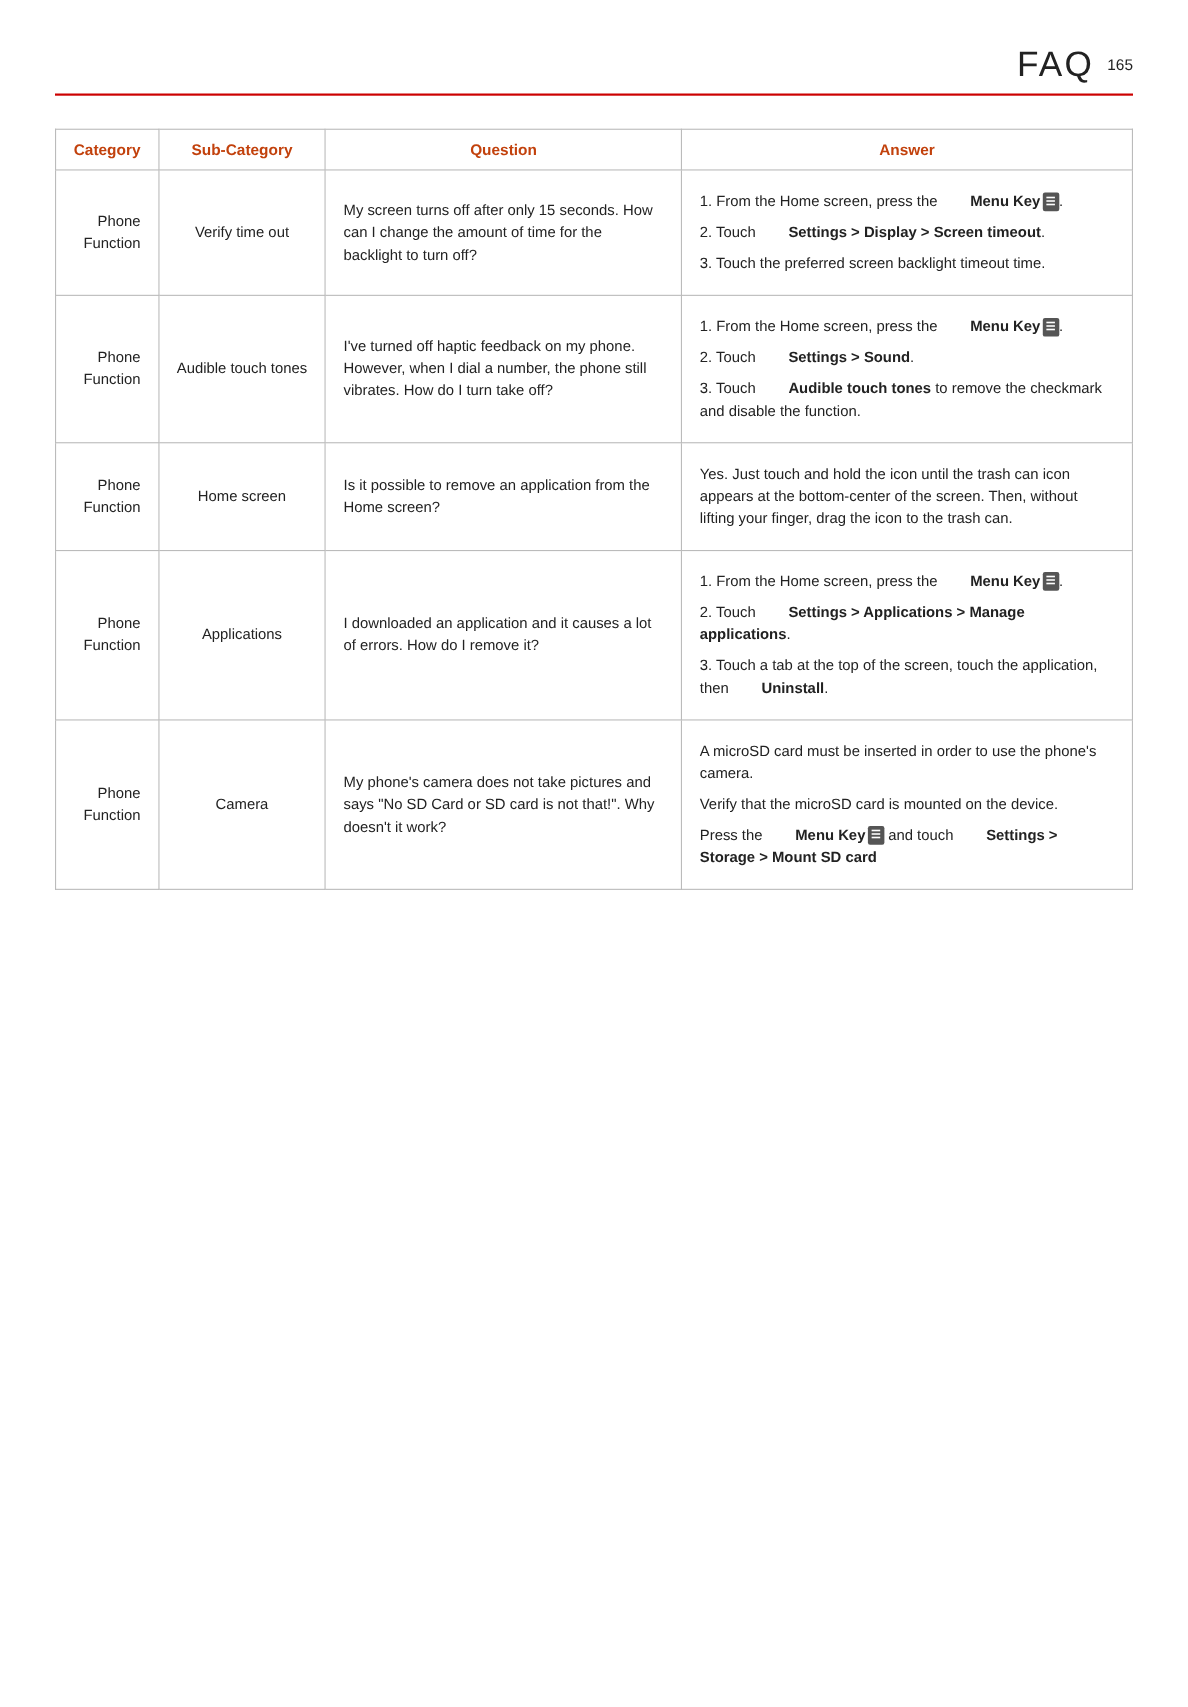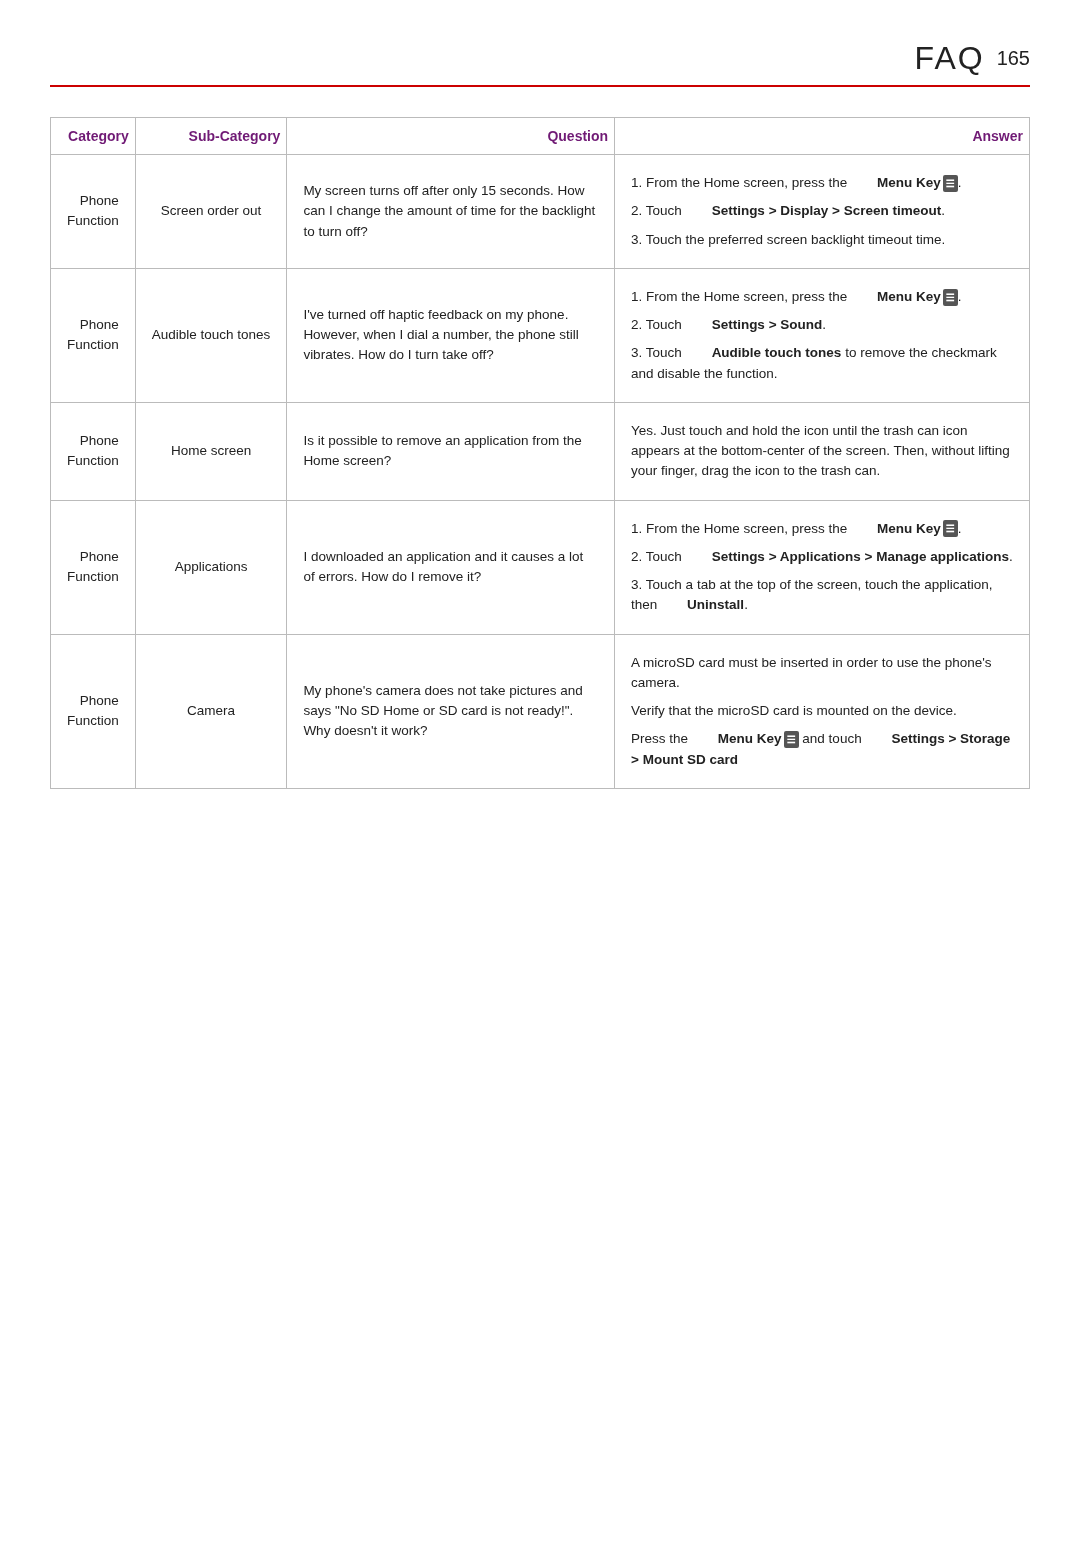--- a/index.html
+++ b/index.html
@@ -20,38 +20,38 @@
       padding-bottom: 8px;
       margin-bottom: 30px;
     }
     .header-title {
       font-size: 32px;
       font-weight: 300;
       letter-spacing: 2px;
       color: #222;
     }
     .header-page {
-      font-size: 20px;
+      font-size: 14px;
       color: #222;
       margin-left: 12px;
       font-weight: 400;
     }
     table {
       width: 100%;
       border-collapse: collapse;
       border: 1px solid #bbb;
     }
     th {
       border: 1px solid #bbb;
-      padding: 10px 6px;
+      padding: 10px 16px;
       font-weight: 600;
       font-size: 14px;
       background: #fff;
-      text-align: right;
-      color: #701a75;
+      text-align: center;
+      color: #c2410c;
     }
     td {
       border: 1px solid #bbb;
       padding: 18px 16px;
       vertical-align: middle;
       font-size: 13.5px;
       color: #222;
       line-height: 1.5;
     }
     td.category {
@@ -108,21 +108,21 @@
       <th>Category</th>
       <th>Sub-Category</th>
       <th>Question</th>
       <th>Answer</th>
     </tr>
   </thead>
   <tbody id="table-body">
   <tr>
         <td class="category" style="white-space: pre-line;">Phone
 Function</td>
-        <td class="sub-category">Screen order out</td>
+        <td class="sub-category">Verify time out</td>
         <td class="question">My screen turns off after only 15 seconds. How can I change the amount of time for the backlight to turn off?</td>
         <td class="answer">
           <div class="answer-item">1. From the Home screen, press the <b>Menu Key</b><span class="menu-key-icon">☰</span>.</div>
           <div class="answer-item">2. Touch <b>Settings &gt; Display &gt; Screen timeout</b>.</div>
           <div class="answer-item">3. Touch the preferred screen backlight timeout time.</div>
         </td>
       </tr>
       <tr>
         <td class="category" style="white-space: pre-line;">Phone
 Function</td>
@@ -151,21 +151,21 @@
         <td class="answer">
           <div class="answer-item">1. From the Home screen, press the <b>Menu Key</b><span class="menu-key-icon">☰</span>.</div>
           <div class="answer-item">2. Touch <b>Settings &gt; Applications &gt; Manage applications</b>.</div>
           <div class="answer-item">3. Touch a tab at the top of the screen, touch the application, then <b>Uninstall</b>.</div>
         </td>
       </tr>
       <tr>
         <td class="category" style="white-space: pre-line;">Phone
 Function</td>
         <td class="sub-category">Camera</td>
-        <td class="question">My phone's camera does not take pictures and says "No SD Home or SD card is not ready!". Why doesn't it work?</td>
+        <td class="question">My phone's camera does not take pictures and says "No SD Card or SD card is not that!". Why doesn't it work?</td>
         <td class="answer">
           <div class="answer-item">A microSD card must be inserted in order to use the phone's camera.</div>
           <div class="answer-item">Verify that the microSD card is mounted on the device.</div>
           <div class="answer-item">Press the <b>Menu Key</b><span class="menu-key-icon">☰</span> and touch <b>Settings &gt; Storage &gt; Mount SD card</b></div>
         </td>
       </tr>
     </tbody>
 </table>
 
 </body></html>

